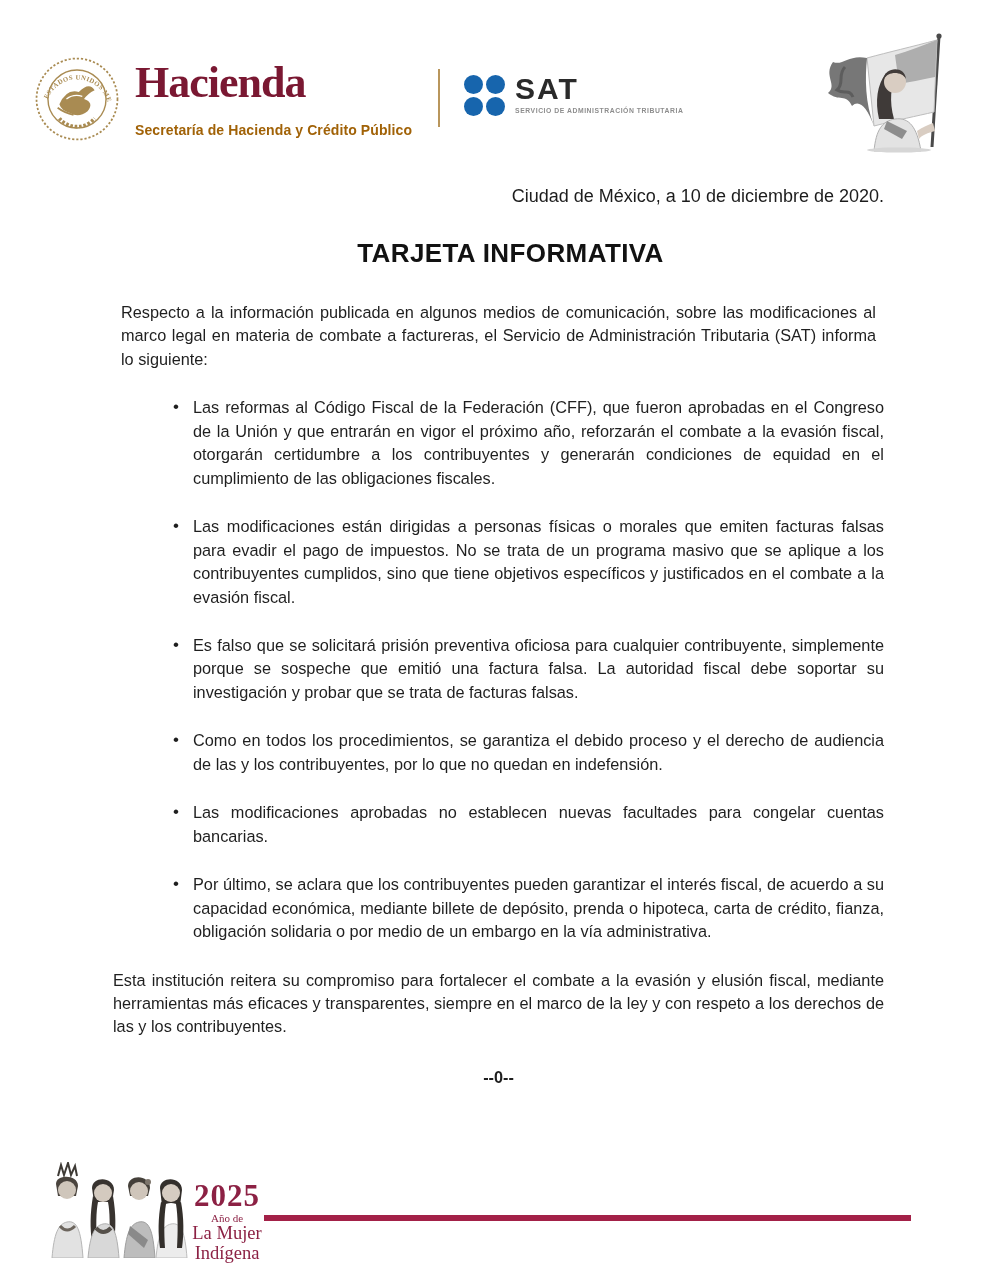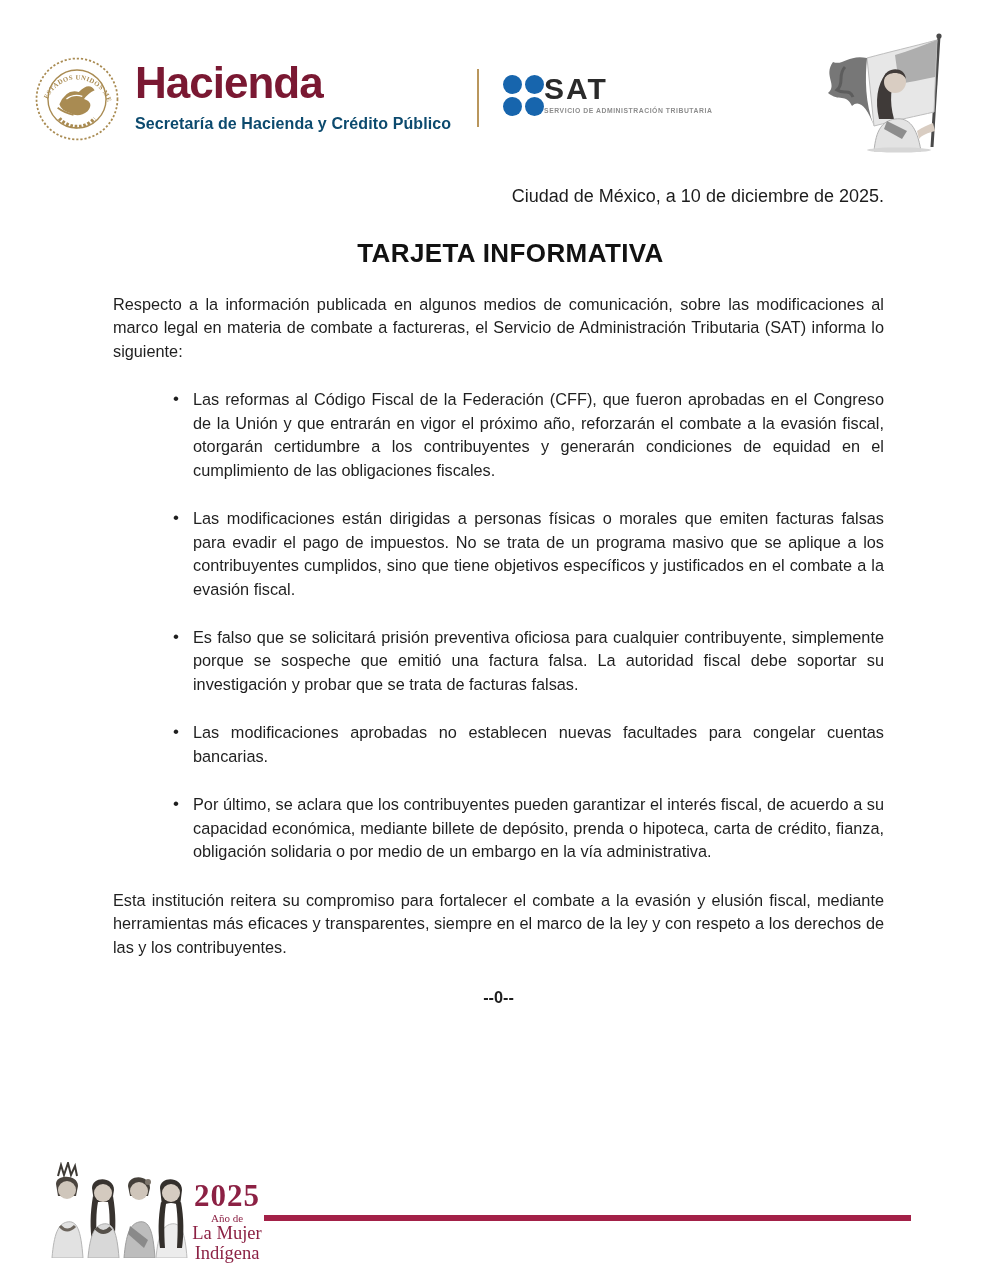--- a/index.html
+++ b/index.html
@@ -11,50 +11,50 @@
     font-family:"Liberation Sans", sans-serif;
     color:#1f1f1f;
     overflow:hidden;
   }
 
   
   .header{position:absolute;top:55px;left:33px;display:flex;align-items:flex-start;}
   .seal{width:88px;height:88px;flex:0 0 auto;}
   .hacienda-text{margin-left:14px;margin-top:6px;}
   .hacienda-word{
-    font-family:Liberation Sans, sans-serif;
+    font-family:Liberation Serif, serif;
     font-weight:bold;font-size:44px;line-height:1;
     color:#7a1832;letter-spacing:-1px;
   }
-  .hacienda-sub{font-size:16px;font-weight:bold;color:#0c4a6e;margin-top:10px;letter-spacing:0.1px;}
+  .hacienda-sub{font-size:14px;font-weight:bold;color:#a16207;margin-top:17px;letter-spacing:0.1px;}
   .gold-divider{width:2px;height:58px;background:#b9965c;margin:14px 24px 0 26px;flex:0 0 auto;}
   .sat-block{display:flex;margin-top:20px;}
   .sat-circles{width:41px;height:41px;display:grid;grid-template-columns:19px 19px;grid-template-rows:19px 19px;gap:3px;flex:0 0 auto;}
   .sat-circle{border-radius:50%;background:#1765ad;}
-  .sat-text{margin-top:1px;}
+  .sat-text{margin-left:10px;margin-top:1px;}
   .sat-name{font-size:30px;font-weight:bold;color:#2a2a2a;line-height:0.85;letter-spacing:2px;}
   .sat-sub{font-size:6.8px;font-weight:bold;color:#8d8d8d;letter-spacing:0.55px;margin-top:5px;white-space:nowrap;}
 
   .flag-woman{position:absolute;top:33px;right:28px;width:172px;height:120px;}
 
   
   .dateline{
     position:absolute;top:186px;left:113px;width:771px;
     text-align:right;font-size:18px;color:#1c1c1c;
   }
   .doc-title{
     position:absolute;top:238px;left:16px;width:100%;
     text-align:center;font-size:26px;font-weight:bold;
     letter-spacing:0.4px;color:#121212;
   }
   .doc-body{
     position:absolute;top:293px;left:113px;width:771px;
     font-size:16.3px;line-height:1.44;text-align:justify;color:#1f1f1f;
   }
-  .intro{margin:0;}
+  .intro{margin:8px;}
   ul.points{list-style:none;margin:25px 0 16px 0;padding:0 0 0 80px;}
   ul.points li{position:relative;margin-bottom:25px;}
   ul.points li::before{
     content:"\2022";
     position:absolute;left:-20px;top:-1px;
     font-size:17px;color:#1f1f1f;
   }
   .closing{margin-top:0;}
   .endmark{text-align:center;font-weight:bold;margin-top:27px;font-size:16.3px;}
 
@@ -126,31 +126,32 @@
       <path d="M97,40 C88,52 86,68 90,86 L105,86 C100,68 102,52 107,43 Z" fill="#3f3a38"></path>
       <circle cx="106" cy="49" r="11" fill="#d9cdc2"></circle>
       <path d="M95,46 C95,34 116,32 117,46 C113,38 99,38 95,46 Z" fill="#423c3a"></path>
       <path d="M85,118 C87,97 93,88 106,86 C120,84 128,94 132,118 Z" fill="#e3e3e3" stroke="#b0b0b0" stroke-width="1"></path>
       <path d="M98,88 L118,98 L113,106 L95,96 Z" fill="#8d8d8d"></path>
       <path d="M128,98 C134,94 139,92 144,90 L146,98 C139,100 133,102 130,106 Z" fill="#d9cdc2"></path>
       <ellipse cx="110" cy="117" rx="32" ry="2.6" fill="#d6d6d6"></ellipse>
     </svg>
   </div>
 
-  <div class="dateline">Ciudad de México, a 10 de diciembre de 2025.</div>
+  <div class="dateline">Ciudad de México, a 10 de diciembre de 2020.</div>
 
   <div class="doc-title">TARJETA INFORMATIVA</div>
 
   <div class="doc-body">
     <p class="intro">Respecto a la información publicada en algunos medios de comunicación, sobre las modificaciones al marco legal en materia de combate a factureras, el Servicio de Administración Tributaria (SAT) informa lo siguiente:</p>
 
     <ul class="points">
       <li>Las reformas al Código Fiscal de la Federación (CFF), que fueron aprobadas en el Congreso de la Unión y que entrarán en vigor el próximo año, reforzarán el combate a la evasión fiscal, otorgarán certidumbre a los contribuyentes y generarán condiciones de equidad en el cumplimiento de las obligaciones fiscales.</li>
       <li>Las modificaciones están dirigidas a personas físicas o morales que emiten facturas falsas para evadir el pago de impuestos. No se trata de un programa masivo que se aplique a los contribuyentes cumplidos, sino que tiene objetivos específicos y justificados en el combate a la evasión fiscal.</li>
       <li>Es falso que se solicitará prisión preventiva oficiosa para cualquier contribuyente, simplemente porque se sospeche que emitió una factura falsa. La autoridad fiscal debe soportar su investigación y probar que se trata de facturas falsas.</li>
+      <li>Como en todos los procedimientos, se garantiza el debido proceso y el derecho de audiencia de las y los contribuyentes, por lo que no quedan en indefensión.</li>
       <li>Las modificaciones aprobadas no establecen nuevas facultades para congelar cuentas bancarias.</li>
       <li>Por último, se aclara que los contribuyentes pueden garantizar el interés fiscal, de acuerdo a su capacidad económica, mediante billete de depósito, prenda o hipoteca, carta de crédito, fianza, obligación solidaria o por medio de un embargo en la vía administrativa.</li>
     </ul>
 
     <p class="closing">Esta institución reitera su compromiso para fortalecer el combate a la evasión y elusión fiscal, mediante herramientas más eficaces y transparentes, siempre en el marco de la ley y con respeto a los derechos de las y los contribuyentes.</p>
 
     <div class="endmark">--0--</div>
   </div>
 
   <div class="footer-women">

